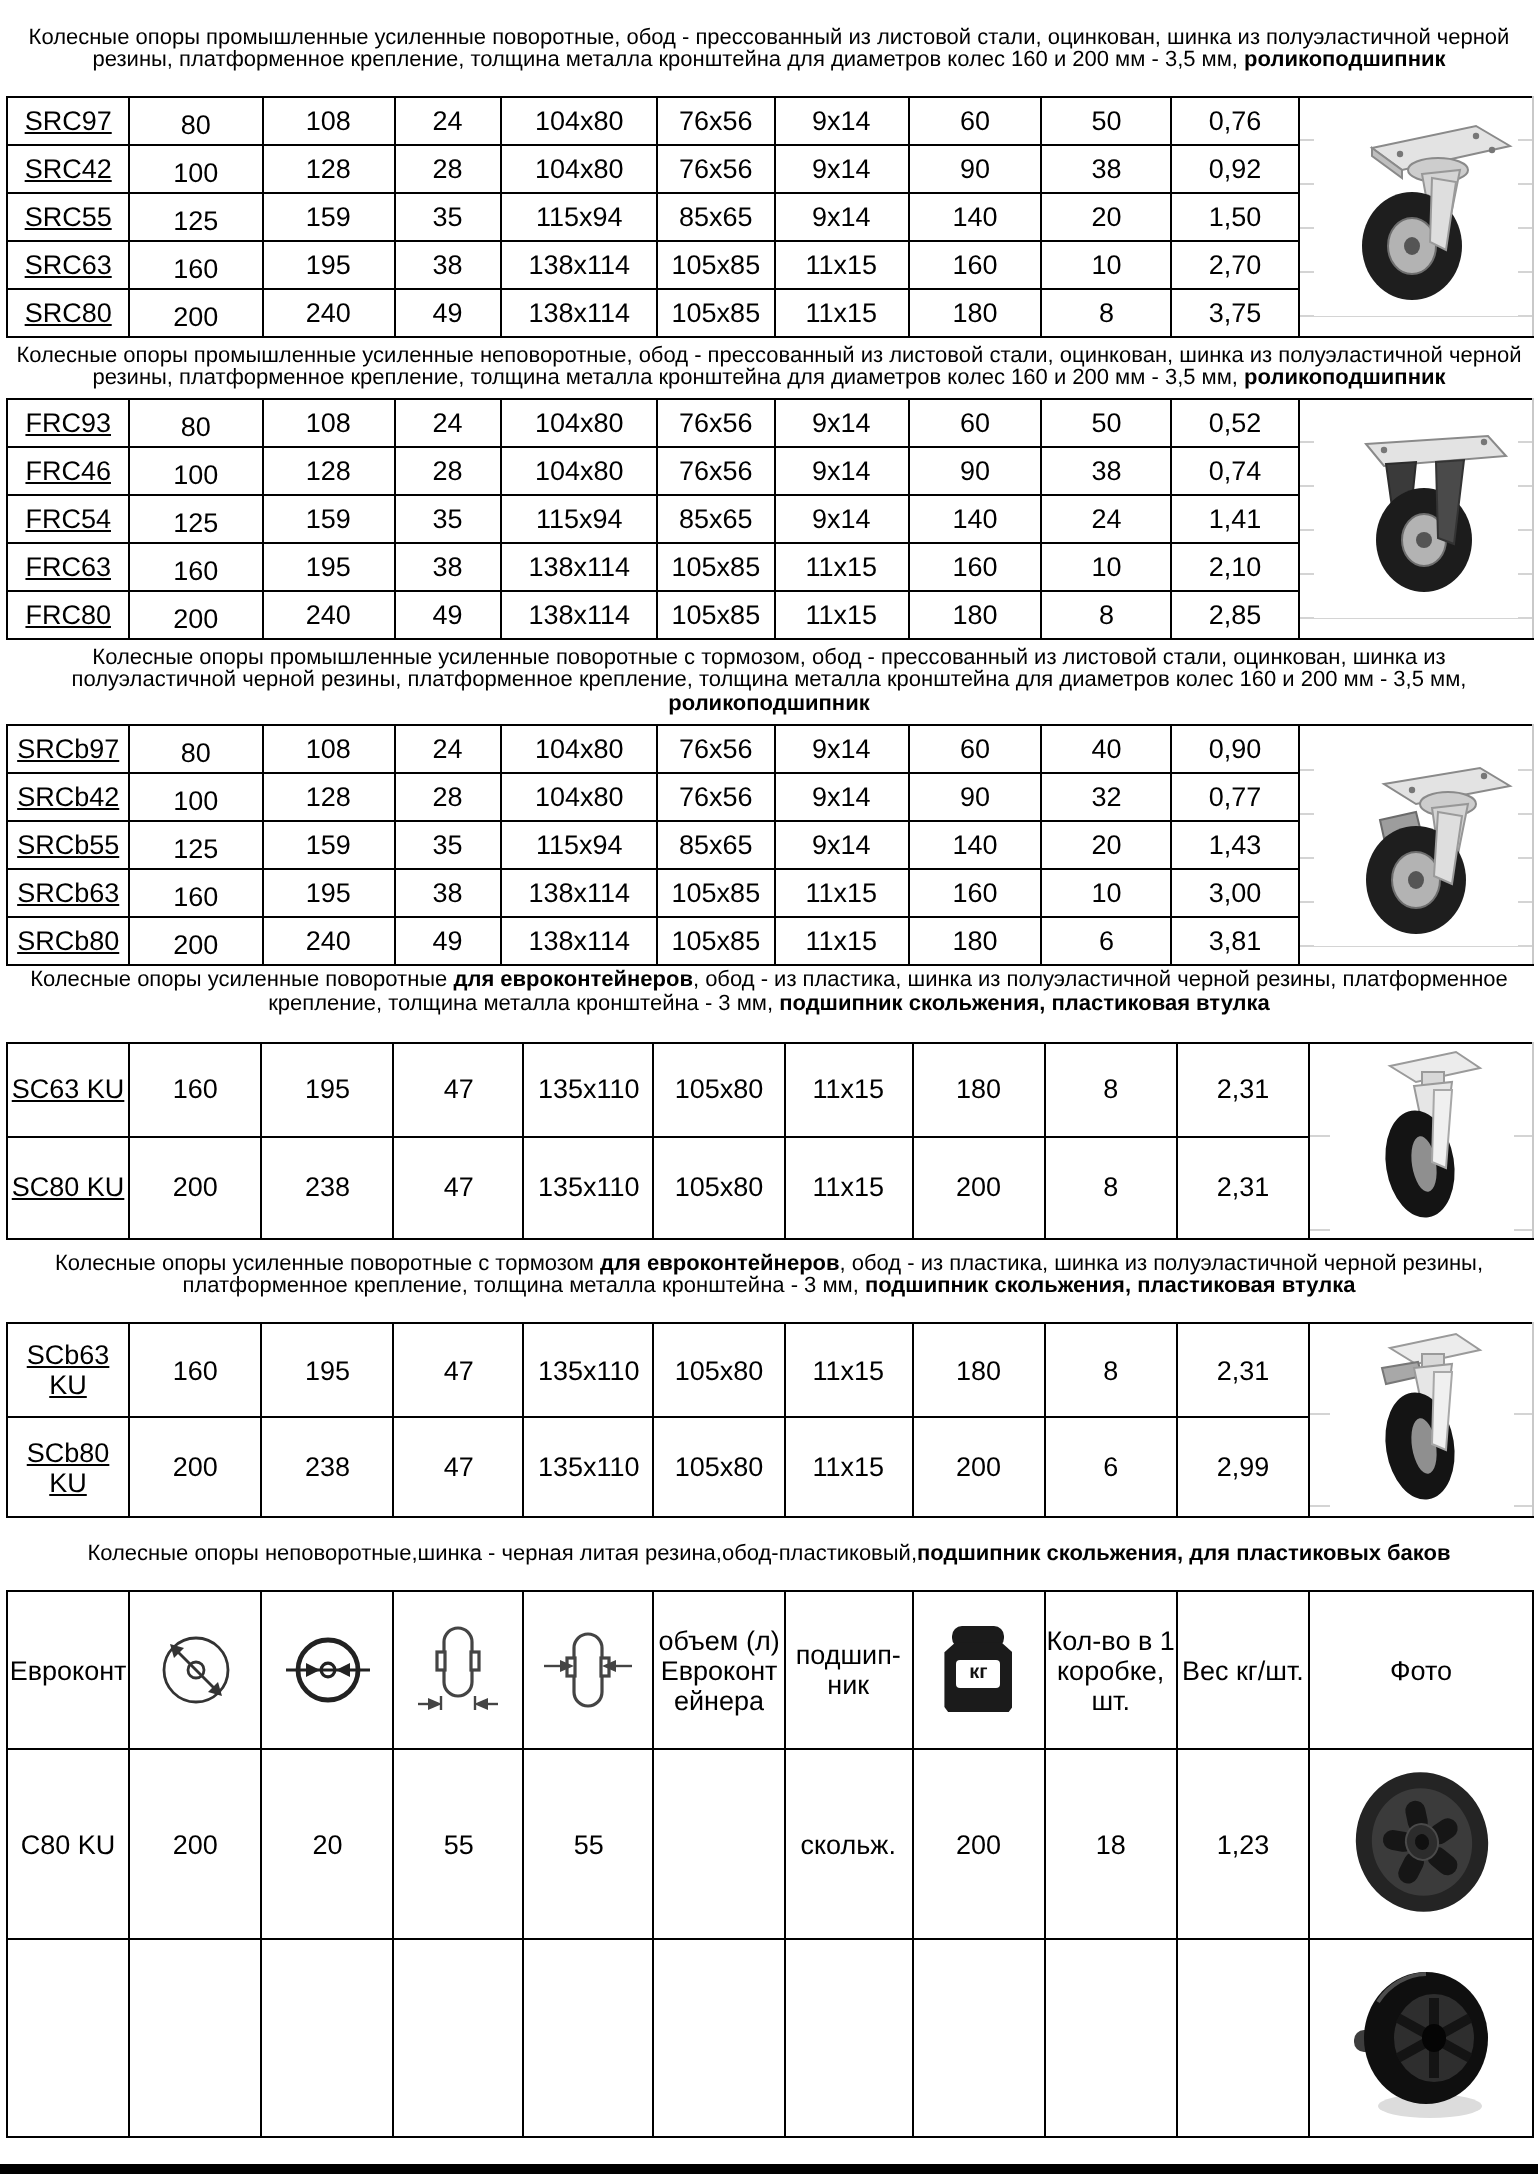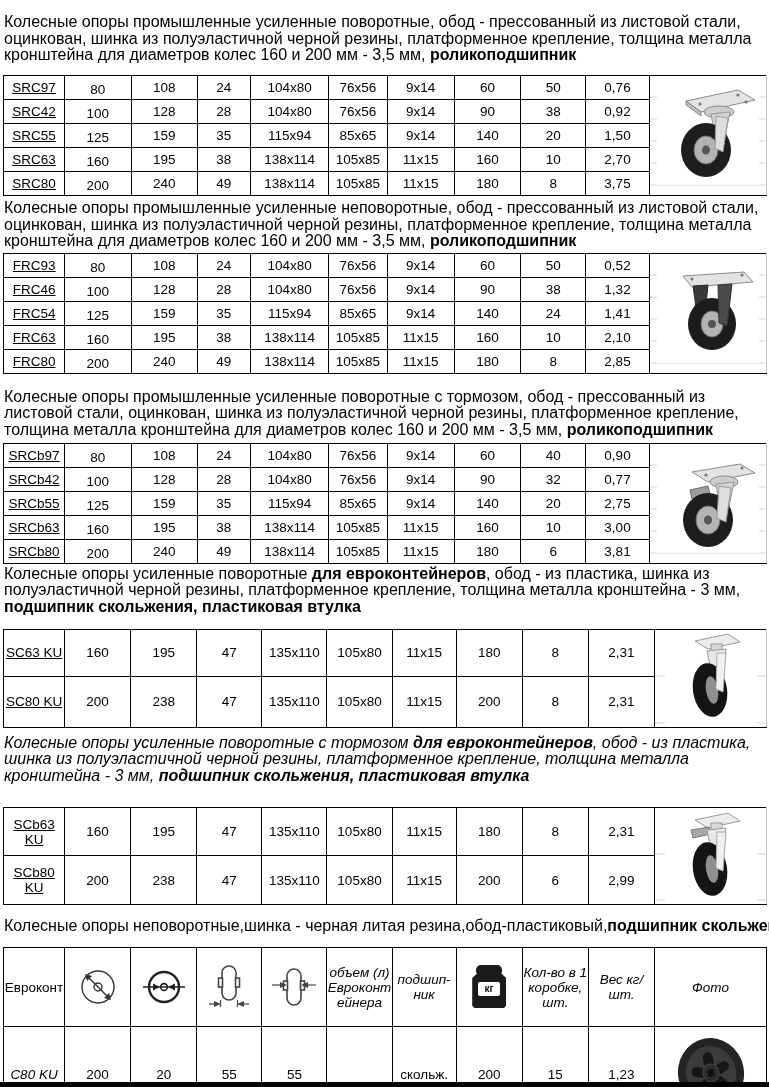--- a/index.html
+++ b/index.html
@@ -1,33 +1,33 @@
 <!DOCTYPE html>
 <html><head>
 <meta charset="utf-8">
 <style>
   html,body{margin:0;padding:0;background:#ffffff;}
   body{
     width:769px;height:1087px;overflow:hidden;position:relative;
     padding:14px 0 0 3px;box-sizing:border-box;
     font-family:"Liberation Sans",sans-serif;color:#000;
   }
-  .desc{font-size:16px;line-height:1.04;margin:0 4px 0 1px;}
+  .desc{font-size:11px;line-height:1.04;margin:0 4px 0 1px;text-align:center;}
   .desc .b{font-weight:bold;}
   .sec0 .desc{margin-bottom:11px;}
   .sec1 .desc{margin-top:4px;margin-bottom:3px;}
-  .sec2 .desc{margin-top:15px;margin-bottom:4px;}
+  .sec2 .desc{margin-top:4px;margin-bottom:4px;}
   .sec3 .desc{margin-top:2px;margin-bottom:13px;}
-  .sec4 .desc{margin-top:7px;margin-bottom:23px;font-style:italic;}
+  .sec4 .desc{margin-top:7px;margin-bottom:11px;}
   .bottom-desc-wrap .desc{margin-top:13px;margin-bottom:12px;white-space:nowrap;}
 
   table.spec{border-collapse:collapse;table-layout:fixed;width:764px;font-size:13.5px;}
   table.spec td{border:1px solid #000;text-align:center;padding:0;overflow:hidden;vertical-align:middle;}
   td.art{text-align:left;padding-left:6px;text-decoration:underline;}
-  .pre{white-space:pre-line;font-style:italic;}
+  .pre{white-space:pre-line;}
   
   .t0 td,.t1 td,.t2 td{height:21px;}
   .ta td:nth-child(2){vertical-align:bottom;padding-bottom:2px;}
   .t3 tr:first-child td{height:46px;}
   .t3 tr:last-child td{height:50px;}
   .t4 tr:first-child td{height:44px;}
   .t4 tr:last-child td{height:46px;}
   .tbot thead td{height:78px;}
   .tbot tbody tr:first-child td{height:87px;}
   .tbot tbody tr:last-child td{height:98px;}
@@ -199,21 +199,21 @@
           <tr>
             <td class="art"><span>FRC46</span></td>
             <td><span>100</span></td>
             <td><span>128</span></td>
             <td><span>28</span></td>
             <td><span>104x80</span></td>
             <td><span>76x56</span></td>
             <td><span>9x14</span></td>
             <td><span>90</span></td>
             <td><span>38</span></td>
-            <td><span>1,32</span></td>
+            <td><span>0,74</span></td>
           </tr>
           <tr>
             <td class="art"><span>FRC54</span></td>
             <td><span>125</span></td>
             <td><span>159</span></td>
             <td><span>35</span></td>
             <td><span>115x94</span></td>
             <td><span>85x65</span></td>
             <td><span>9x14</span></td>
             <td><span>140</span></td>
@@ -308,21 +308,21 @@
           <tr>
             <td class="art"><span>SRCb55</span></td>
             <td><span>125</span></td>
             <td><span>159</span></td>
             <td><span>35</span></td>
             <td><span>115x94</span></td>
             <td><span>85x65</span></td>
             <td><span>9x14</span></td>
             <td><span>140</span></td>
             <td><span>20</span></td>
-            <td><span>2,75</span></td>
+            <td><span>1,43</span></td>
           </tr>
           <tr>
             <td class="art"><span>SRCb63</span></td>
             <td><span>160</span></td>
             <td><span>195</span></td>
             <td><span>38</span></td>
             <td><span>138x114</span></td>
             <td><span>105x85</span></td>
             <td><span>11x15</span></td>
             <td><span>160</span></td>
@@ -550,21 +550,21 @@
         <tbody>
           <tr>
             <td class="pre"><span class="pre">C80 KU</span></td>
             <td><span>200</span></td>
             <td><span>20</span></td>
             <td><span>55</span></td>
             <td><span>55</span></td>
             <td><span></span></td>
             <td><span>скольж.</span></td>
             <td><span>200</span></td>
-            <td><span>15</span></td>
+            <td><span>18</span></td>
             <td><span>1,23</span></td>
             <td class="photo">
               <div class="ph">
                 <svg width="96" height="94" viewBox="0 0 96 94">
                   <rect width="96" height="94" fill="#fff"></rect>
                   <g transform="rotate(-12 48 46)">
                     <ellipse cx="48" cy="46" rx="33" ry="35" fill="#242424"></ellipse>
                     <ellipse cx="48" cy="46" rx="25" ry="27" fill="#3b3b3b"></ellipse>
                     <g stroke="#161616" stroke-width="10" stroke-linecap="round">
                       <line x1="48" y1="30" x2="48" y2="36"></line>

